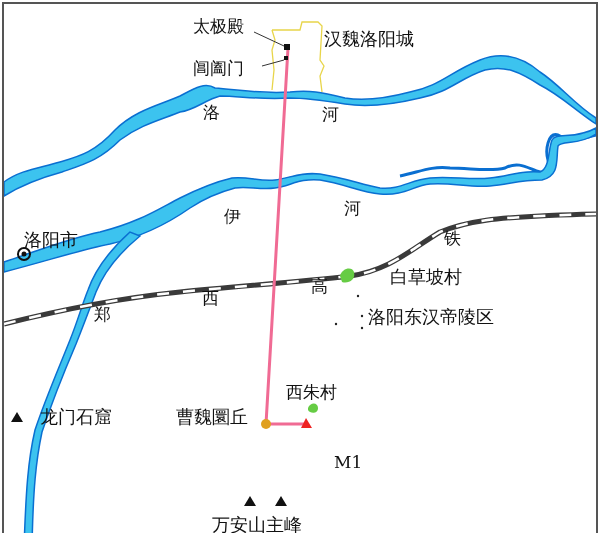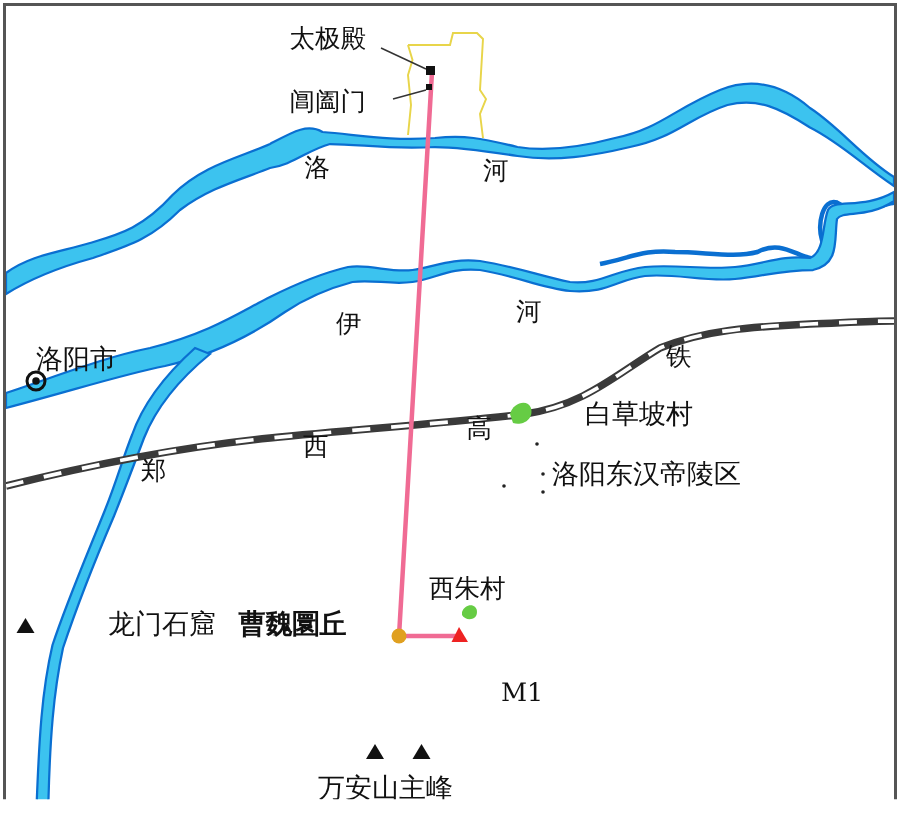--- a/index.html
+++ b/index.html
@@ -88,36 +88,37 @@
 
     <polygon points="17,412 11,422 23,422" fill="#111"></polygon>
     <polygon points="250,496 244,506 256,506" fill="#111"></polygon>
     <polygon points="281,496 275,506 287,506" fill="#111"></polygon>
   </svg>
 
   <div class="frame"></div>
 
   <span class="lbl" style="left:193px;top:18px;">太极殿</span>
   <span class="lbl" style="left:193px;top:60px;">阊阖门</span>
+  <span class="lbl lg" style="left:324px;top:30px;">汉魏洛阳城</span>
 
   <span class="lbl" style="left:203px;top:104px;">洛</span>
   <span class="lbl" style="left:322px;top:106px;">河</span>
 
   <span class="lbl" style="left:224px;top:208px;">伊</span>
   <span class="lbl" style="left:344px;top:200px;">河</span>
 
   <span class="lbl lg" style="left:24px;top:231px;">洛阳市</span>
 
   <span class="lbl" style="left:94px;top:306px;">郑</span>
   <span class="lbl" style="left:202px;top:290px;">西</span>
   <span class="lbl" style="left:311px;top:278px;">高</span>
   <span class="lbl" style="left:444px;top:230px;">铁</span>
 
   <span class="lbl lg" style="left:358px;top:268px;margin-left:32px;">白草坡村</span>
   <span class="lbl lg" style="left:368px;top:308px;">洛阳东汉帝陵区</span>
 
   <span class="lbl" style="left:286px;top:384px;font-family:Liberation Serif, serif;">西朱村</span>
-  <span class="lbl lg" style="left:159px;top:408px;font-weight:bold;">曹魏圜丘</span>
+  <span class="lbl lg" style="left:176px;top:408px;">曹魏圜丘</span>
   <span class="lbl" style="left:294px;top:454px;margin-left:40px;">M1</span>
 
-  <span class="lbl lg" style="left:40px;top:408px;margin-left:32px;">龙门石窟</span>
+  <span class="lbl lg" style="left:40px;top:408px;">龙门石窟</span>
   <span class="lbl lg" style="left:212px;top:516px;font-family:Liberation Serif, serif;">万安山主峰</span>
 </div>
 
 </body></html>

